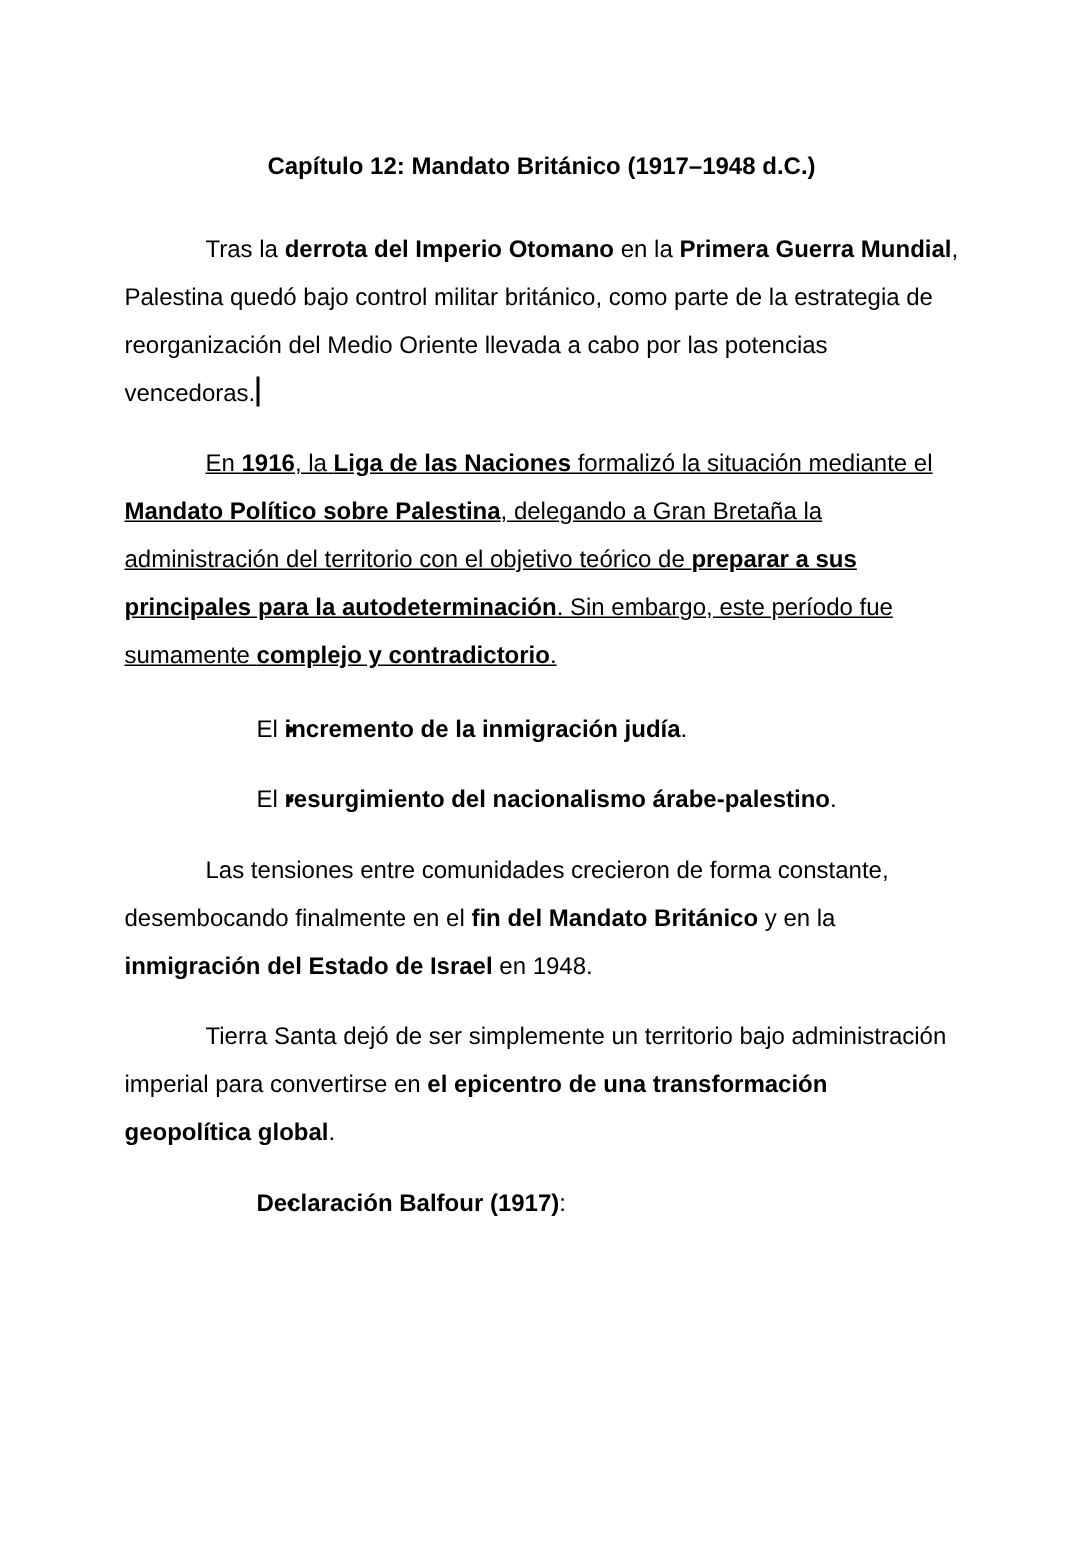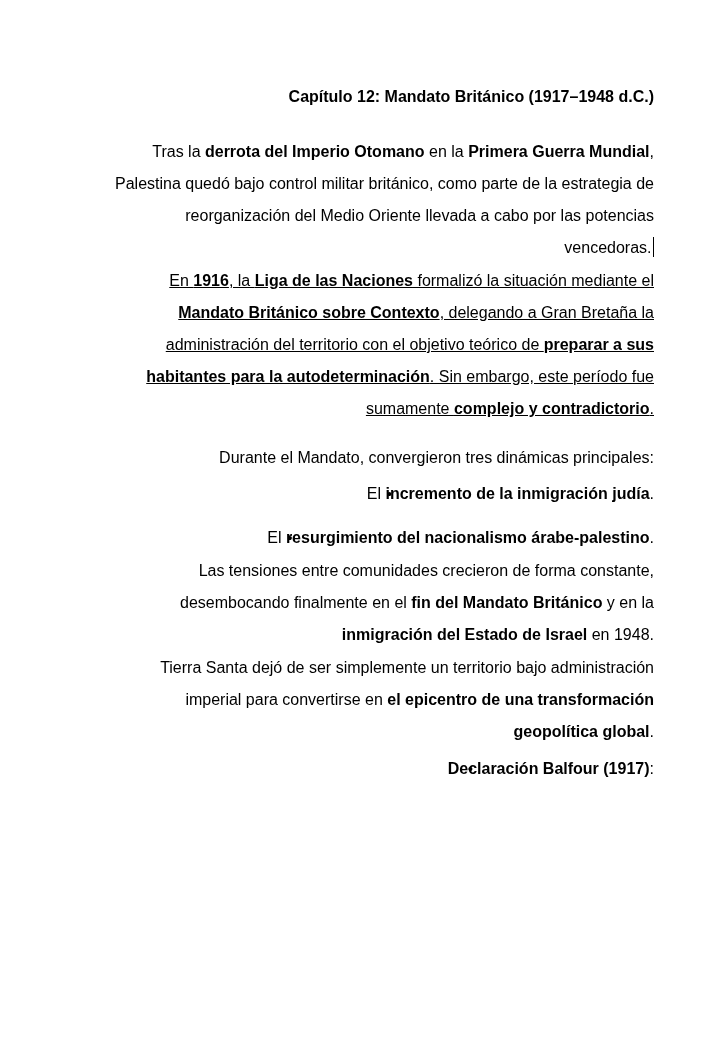--- a/index.html
+++ b/index.html
@@ -7,21 +7,21 @@
     position:relative;
     width:720px;height:1040px;
     background:#ffffff;
     overflow:hidden;
     font-family:"Liberation Sans",sans-serif;
     font-size:16px;
     line-height:32px;
     color:#000000;
   }
   .content{padding:81px 66px 0 68px;}
-  .content p{margin:0;text-align:right;}
+  .content p{margin:15px;}
   .title{text-align:center;font-weight:bold;text-indent:0;}
   .heading{font-weight:bold;text-indent:54px;}
   .para{text-indent:54px;}
   .bullet{text-indent:54px;}
   .bullet .dot{display:inline-block;width:34px;font-size:15px;}
   b{font-weight:bold;}
   .caret{
     display:inline-block;
     width:1.5px;height:20px;
     background:#000;
@@ -43,21 +43,20 @@
   .content p:nth-child(12){margin-bottom:0;}
 </style>
 </head>
 <body>
 
 <div class="page">
   <div class="content" id="doc">
     <p class="title">Capítulo 12: Mandato Británico (1917–1948 d.C.)</p>
 
       <p class="para">Tras la <b>derrota del Imperio Otomano</b> en la <b>Primera Guerra Mundial</b>,<br>Palestina quedó bajo control militar británico, como parte de la estrategia de<br>reorganización del Medio Oriente llevada a cabo por las potencias<br>vencedoras.<span class="caret"></span></p>
-      <p class="para">En <b>1916</b>, la <b>Liga de las Naciones</b> formalizó la situación mediante el<br><b>Mandato Británico sobre Contexto</b>, delegando a Gran Bretaña la<br>administración del territorio con el objetivo teórico de <b>preparar a sus</b><br><b>habitantes para la autodeterminación</b>. Sin embargo, este período fue<br>sumamente <b>complejo y contradictorio</b>.</p>
-      <p class="para">Durante el Mandato, convergieron tres dinámicas principales:</p>
+      <p class="para">En <b>1916</b>, la <b>Liga de las Naciones</b> formalizó la situación mediante el<br><b>Mandato Político sobre Palestina</b>, delegando a Gran Bretaña la<br>administración del territorio con el objetivo teórico de <b>preparar a sus</b><br><b>principales para la autodeterminación</b>. Sin embargo, este período fue<br>sumamente <b>complejo y contradictorio</b>.</p>
       <p class="bullet"><span class="dot">•</span>El <b>incremento de la inmigración judía</b>.</p>
       <p class="bullet"><span class="dot">•</span>El <b>resurgimiento del nacionalismo árabe-palestino</b>.</p>
       <p class="para">Las tensiones entre comunidades crecieron de forma constante,<br>desembocando finalmente en el <b>fin del Mandato Británico</b> y en la<br><b>inmigración del Estado de Israel</b> en 1948.</p>
       <p class="para">Tierra Santa dejó de ser simplemente un territorio bajo administración<br>imperial para convertirse en <b>el epicentro de una transformación</b><br><b>geopolítica global</b>.</p>
       <p class="bullet"><span class="dot">•</span><b>Declaración Balfour (1917)</b>:</p>
     </div>
 </div>
 
 </body></html>

